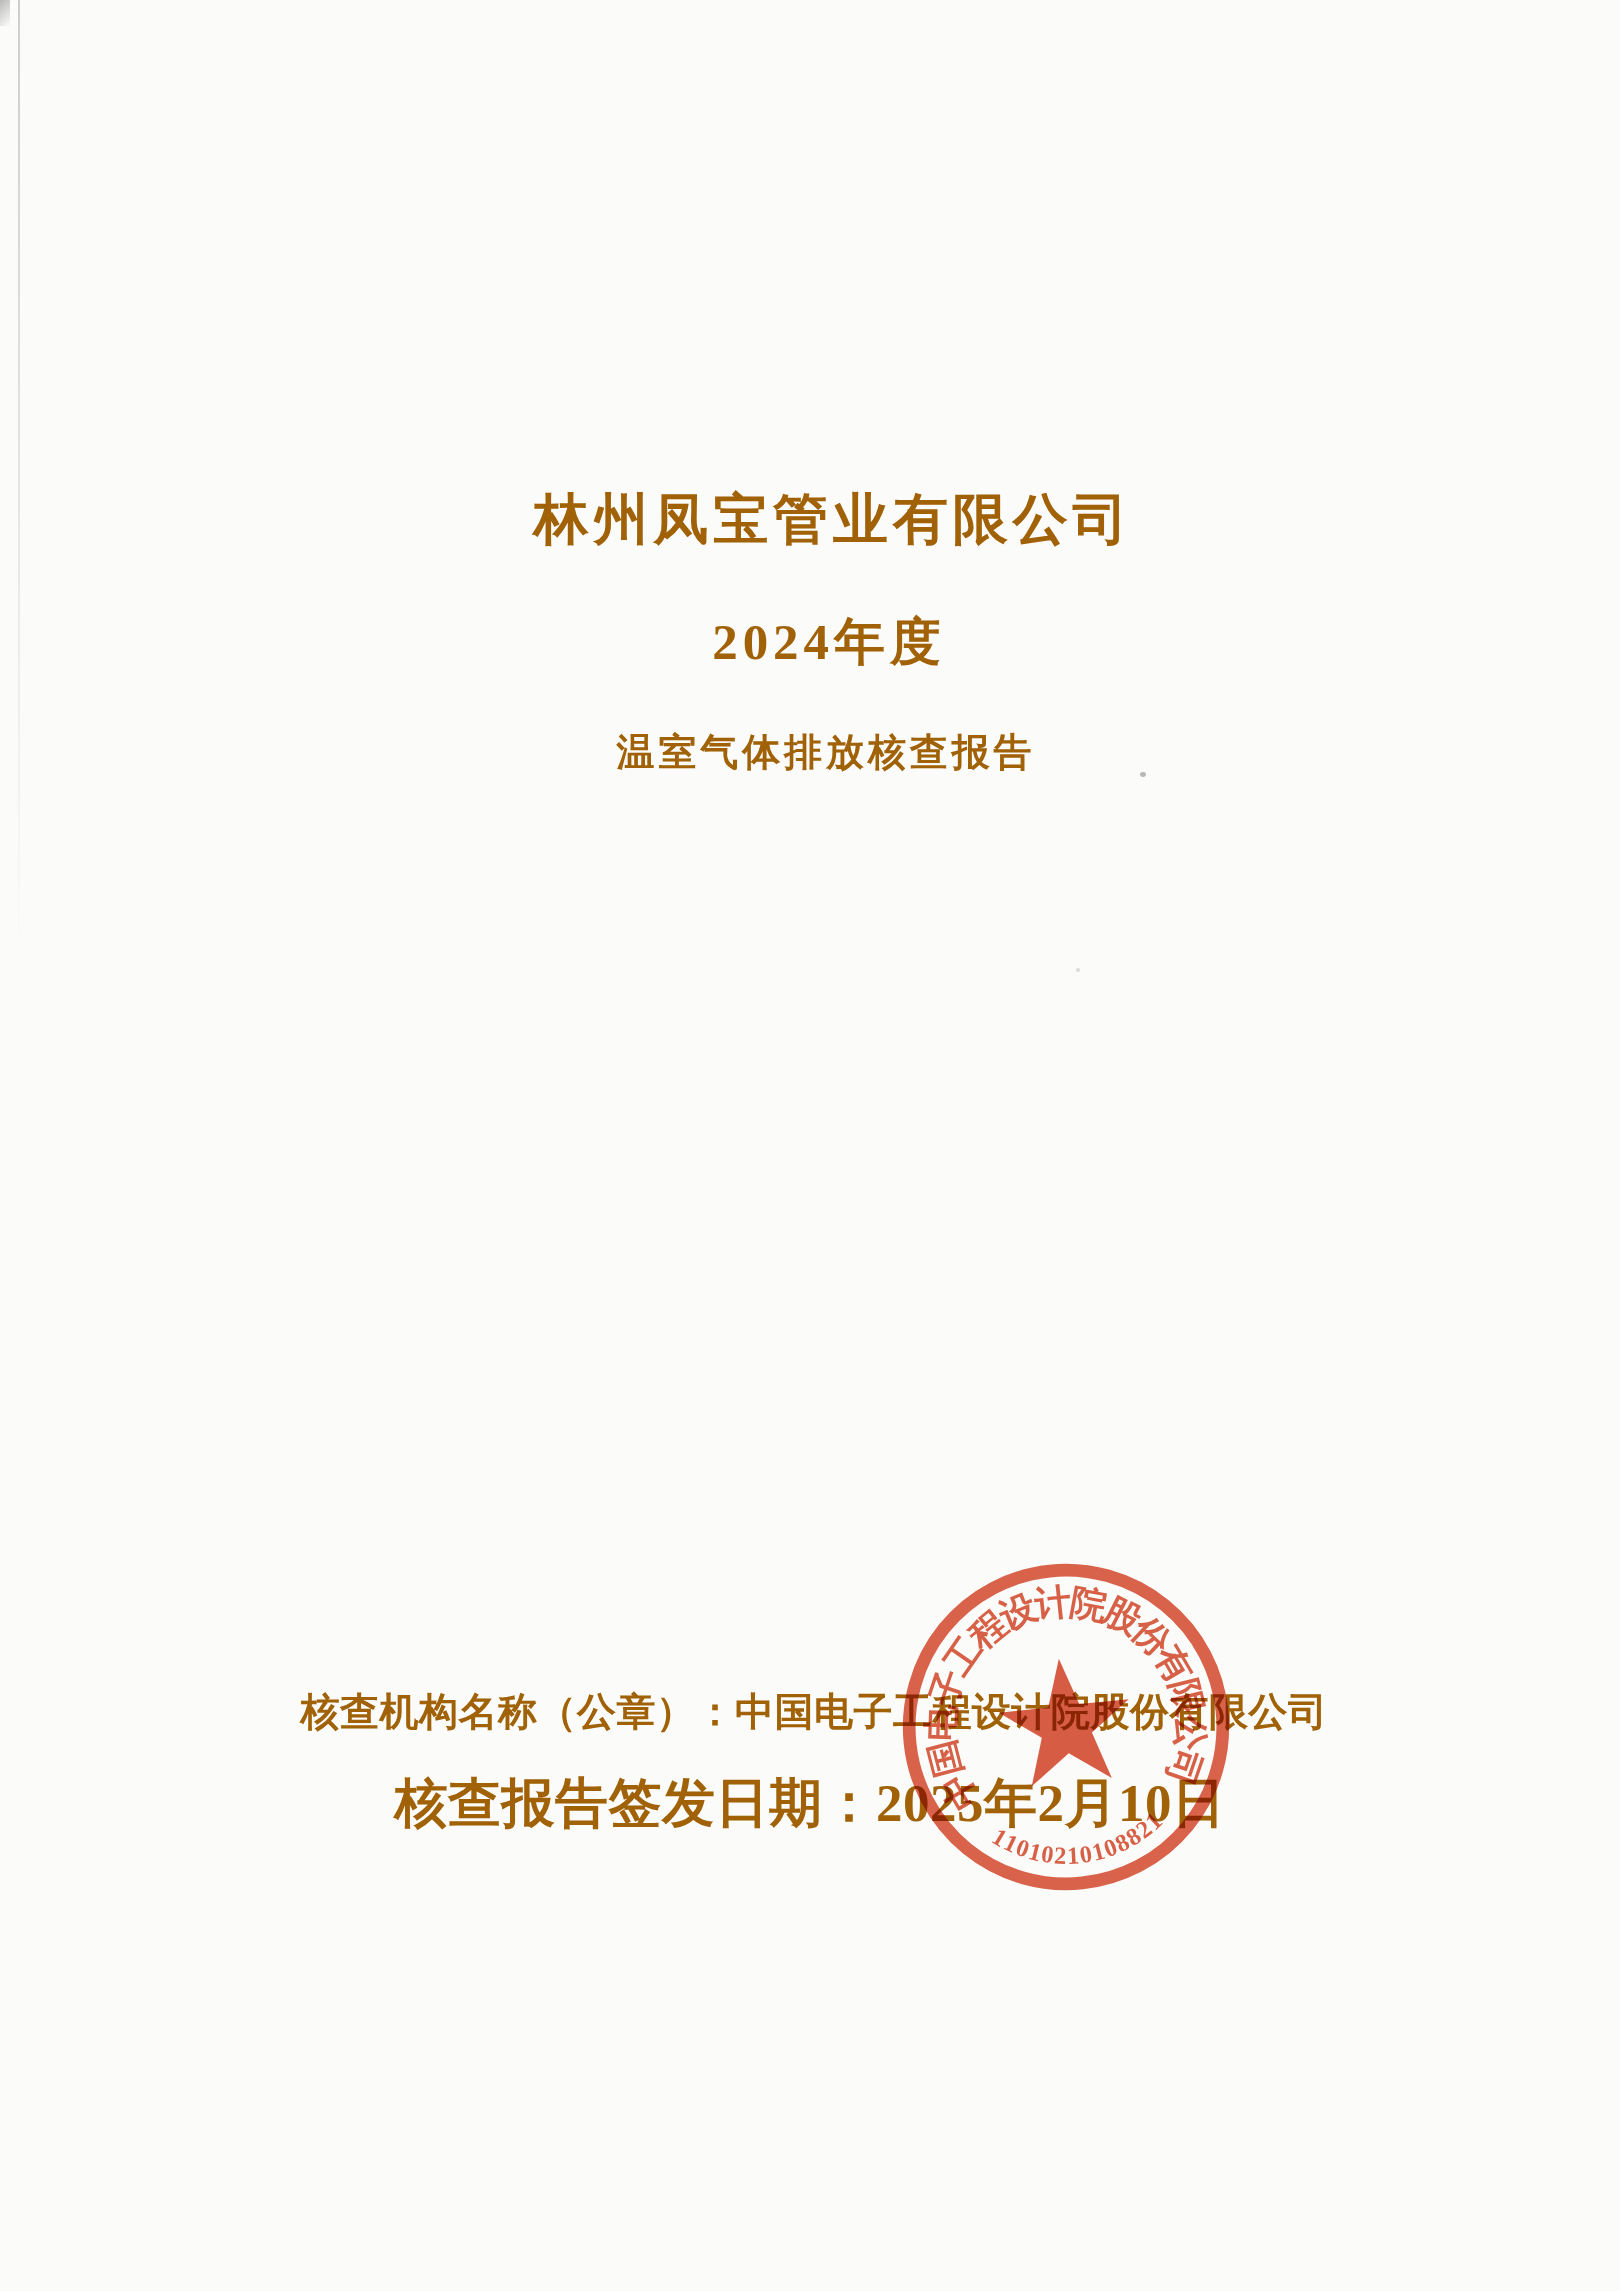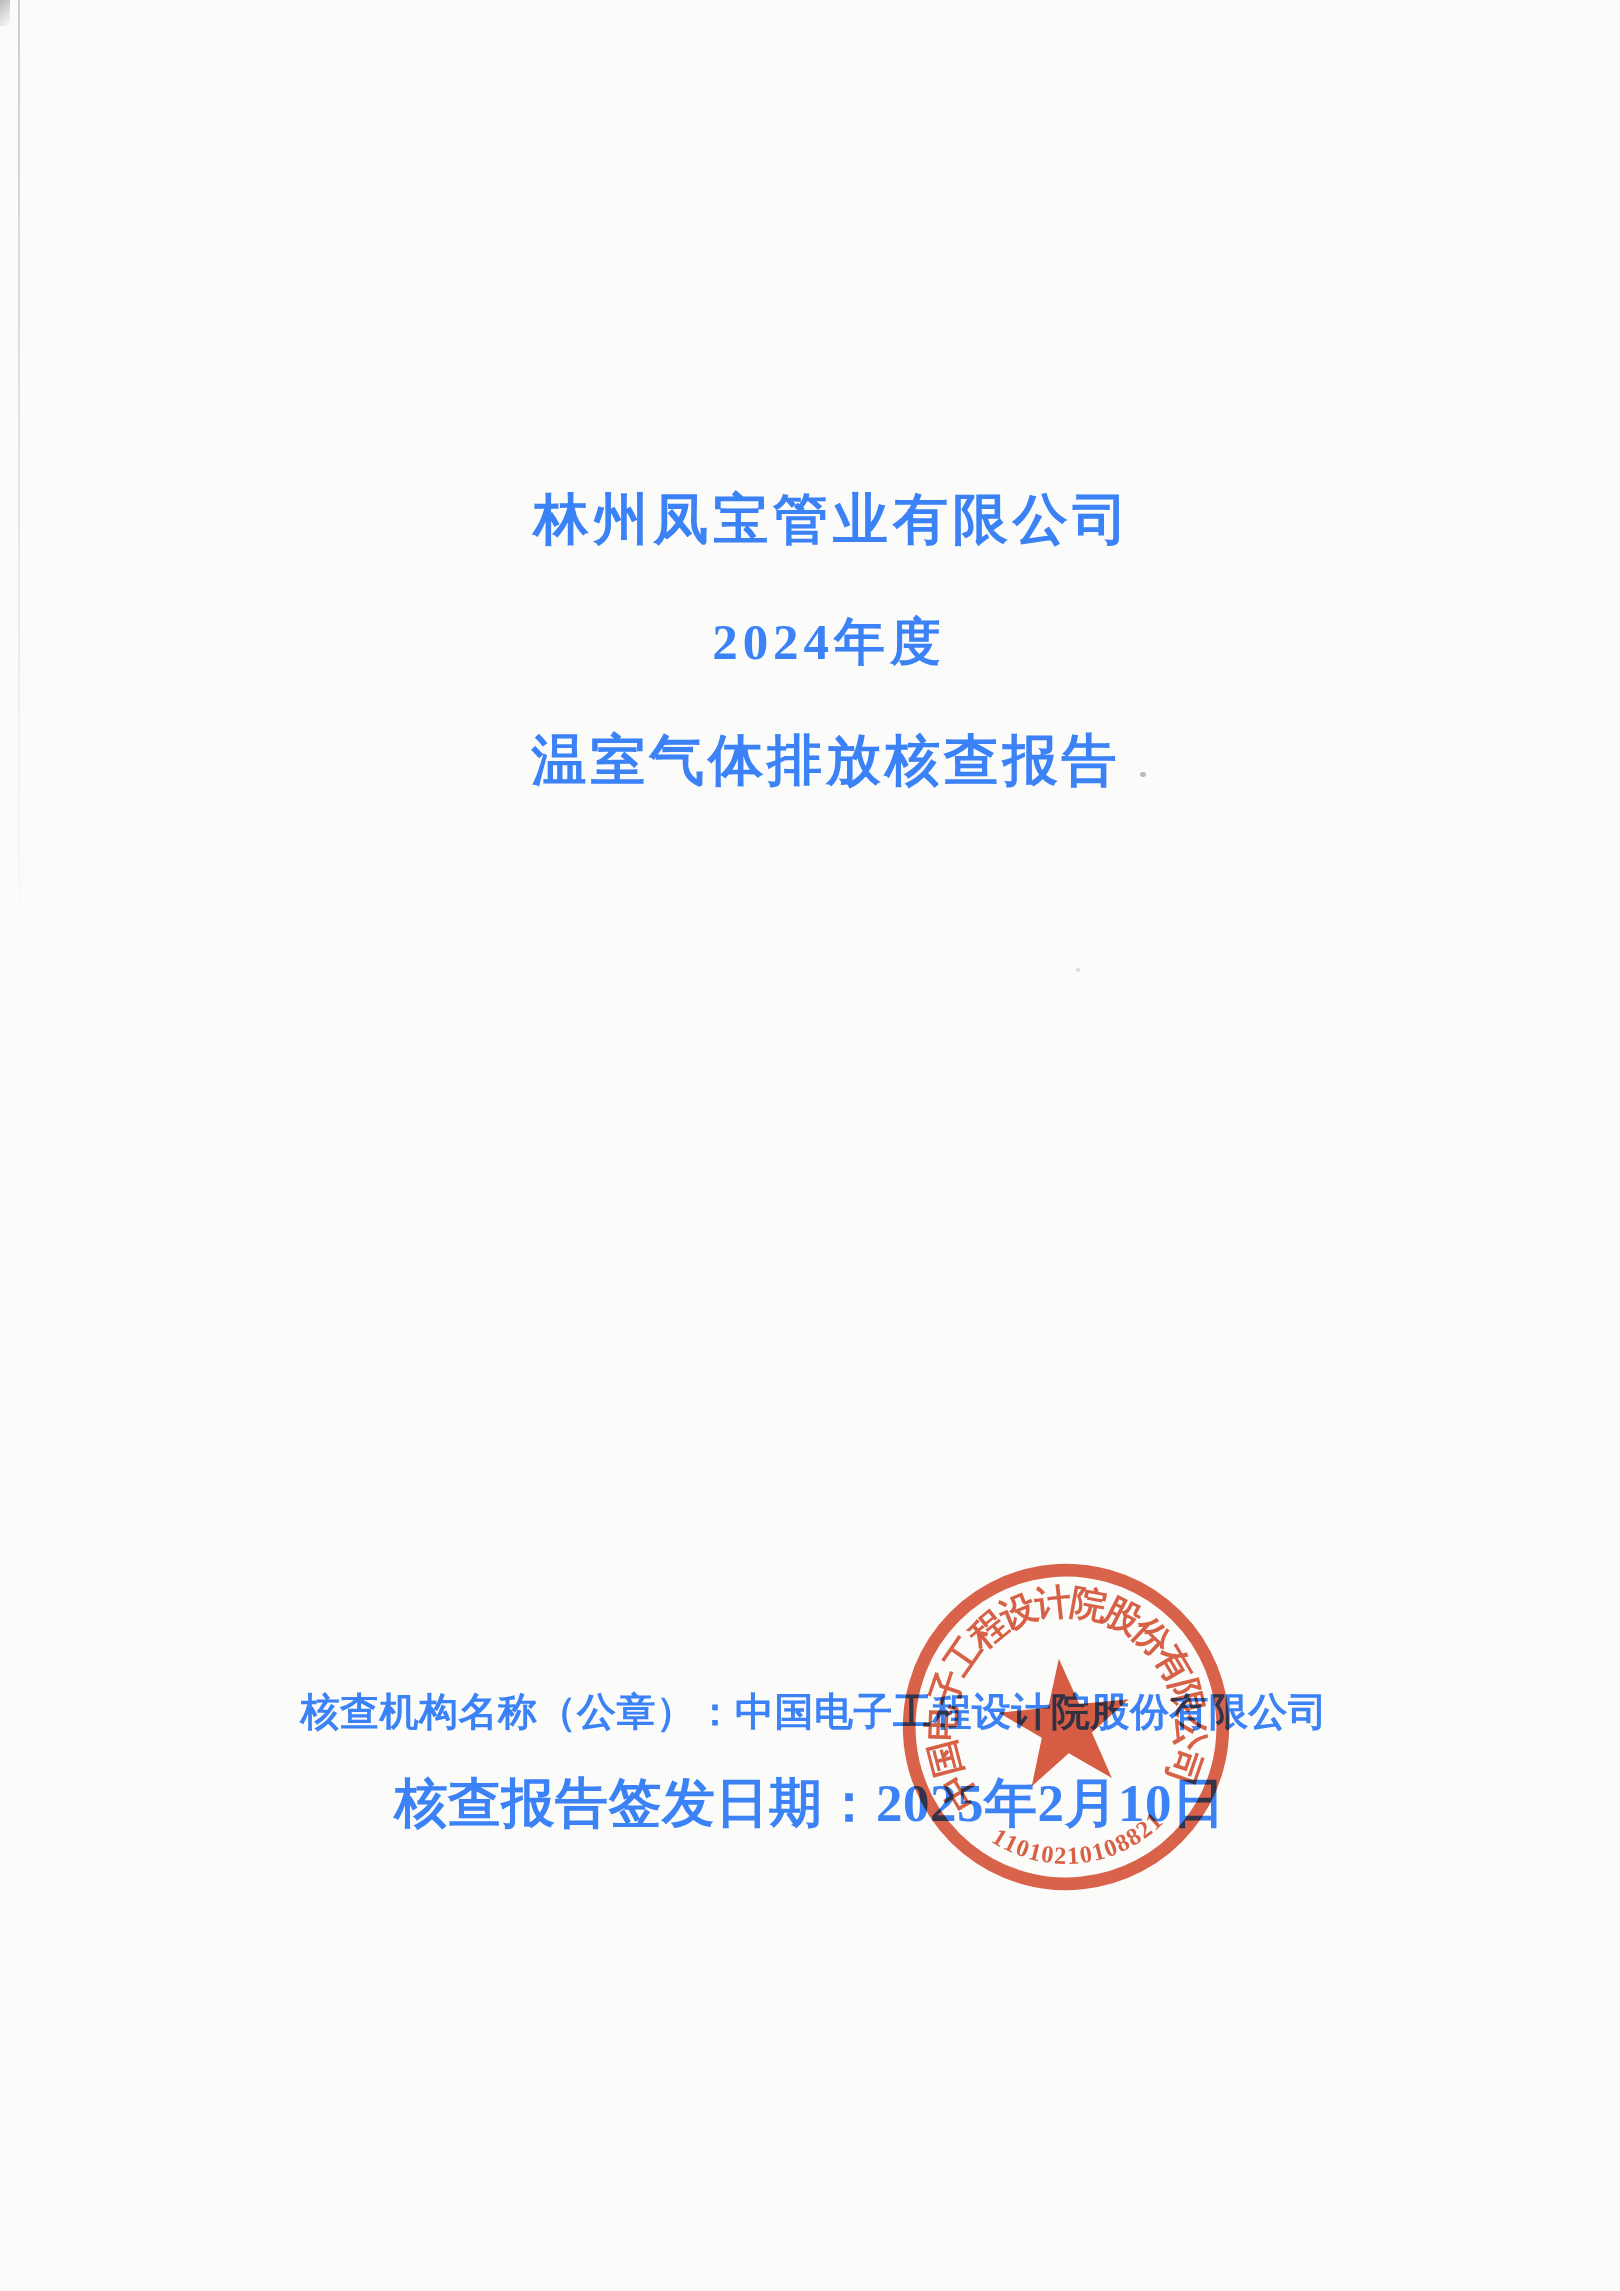--- a/index.html
+++ b/index.html
@@ -25,28 +25,28 @@
     background:linear-gradient(135deg, rgba(120,120,118,.5), rgba(120,120,118,0));
     pointer-events:none;
   }
   .scan-speck{
     position:absolute;border-radius:50%;
     background:rgba(130,130,128,.55);
   }
   .txt{
     position:absolute;
     white-space:nowrap;
-    color:#3b82f6;
+    color:#a16207;
     font-weight:700;
     line-height:1;
     transform:translateX(-50%);
   }
   .title-1{left:833px;top:492px;font-size:55px;letter-spacing:4.9px;}
   .title-2{left:829px;top:617px;font-size:51px;letter-spacing:4.9px;text-align:center;}
-  .title-3{left:826px;top:733px;font-size:55px;letter-spacing:3.9px;}
+  .title-3{left:826px;top:733px;font-size:38px;letter-spacing:3.9px;}
   .footer-1{left:814px;top:1692px;font-size:39px;letter-spacing:0.5px;}
   .footer-2{left:810px;top:1777px;font-size:53px;letter-spacing:0.5px;}
   .stamp{
     position:absolute;
     left:870px;top:1531px;width:392px;height:392px;
     transform:rotate(-6deg);
     mix-blend-mode:multiply;
     opacity:.93;
   }
   .seal-char{

